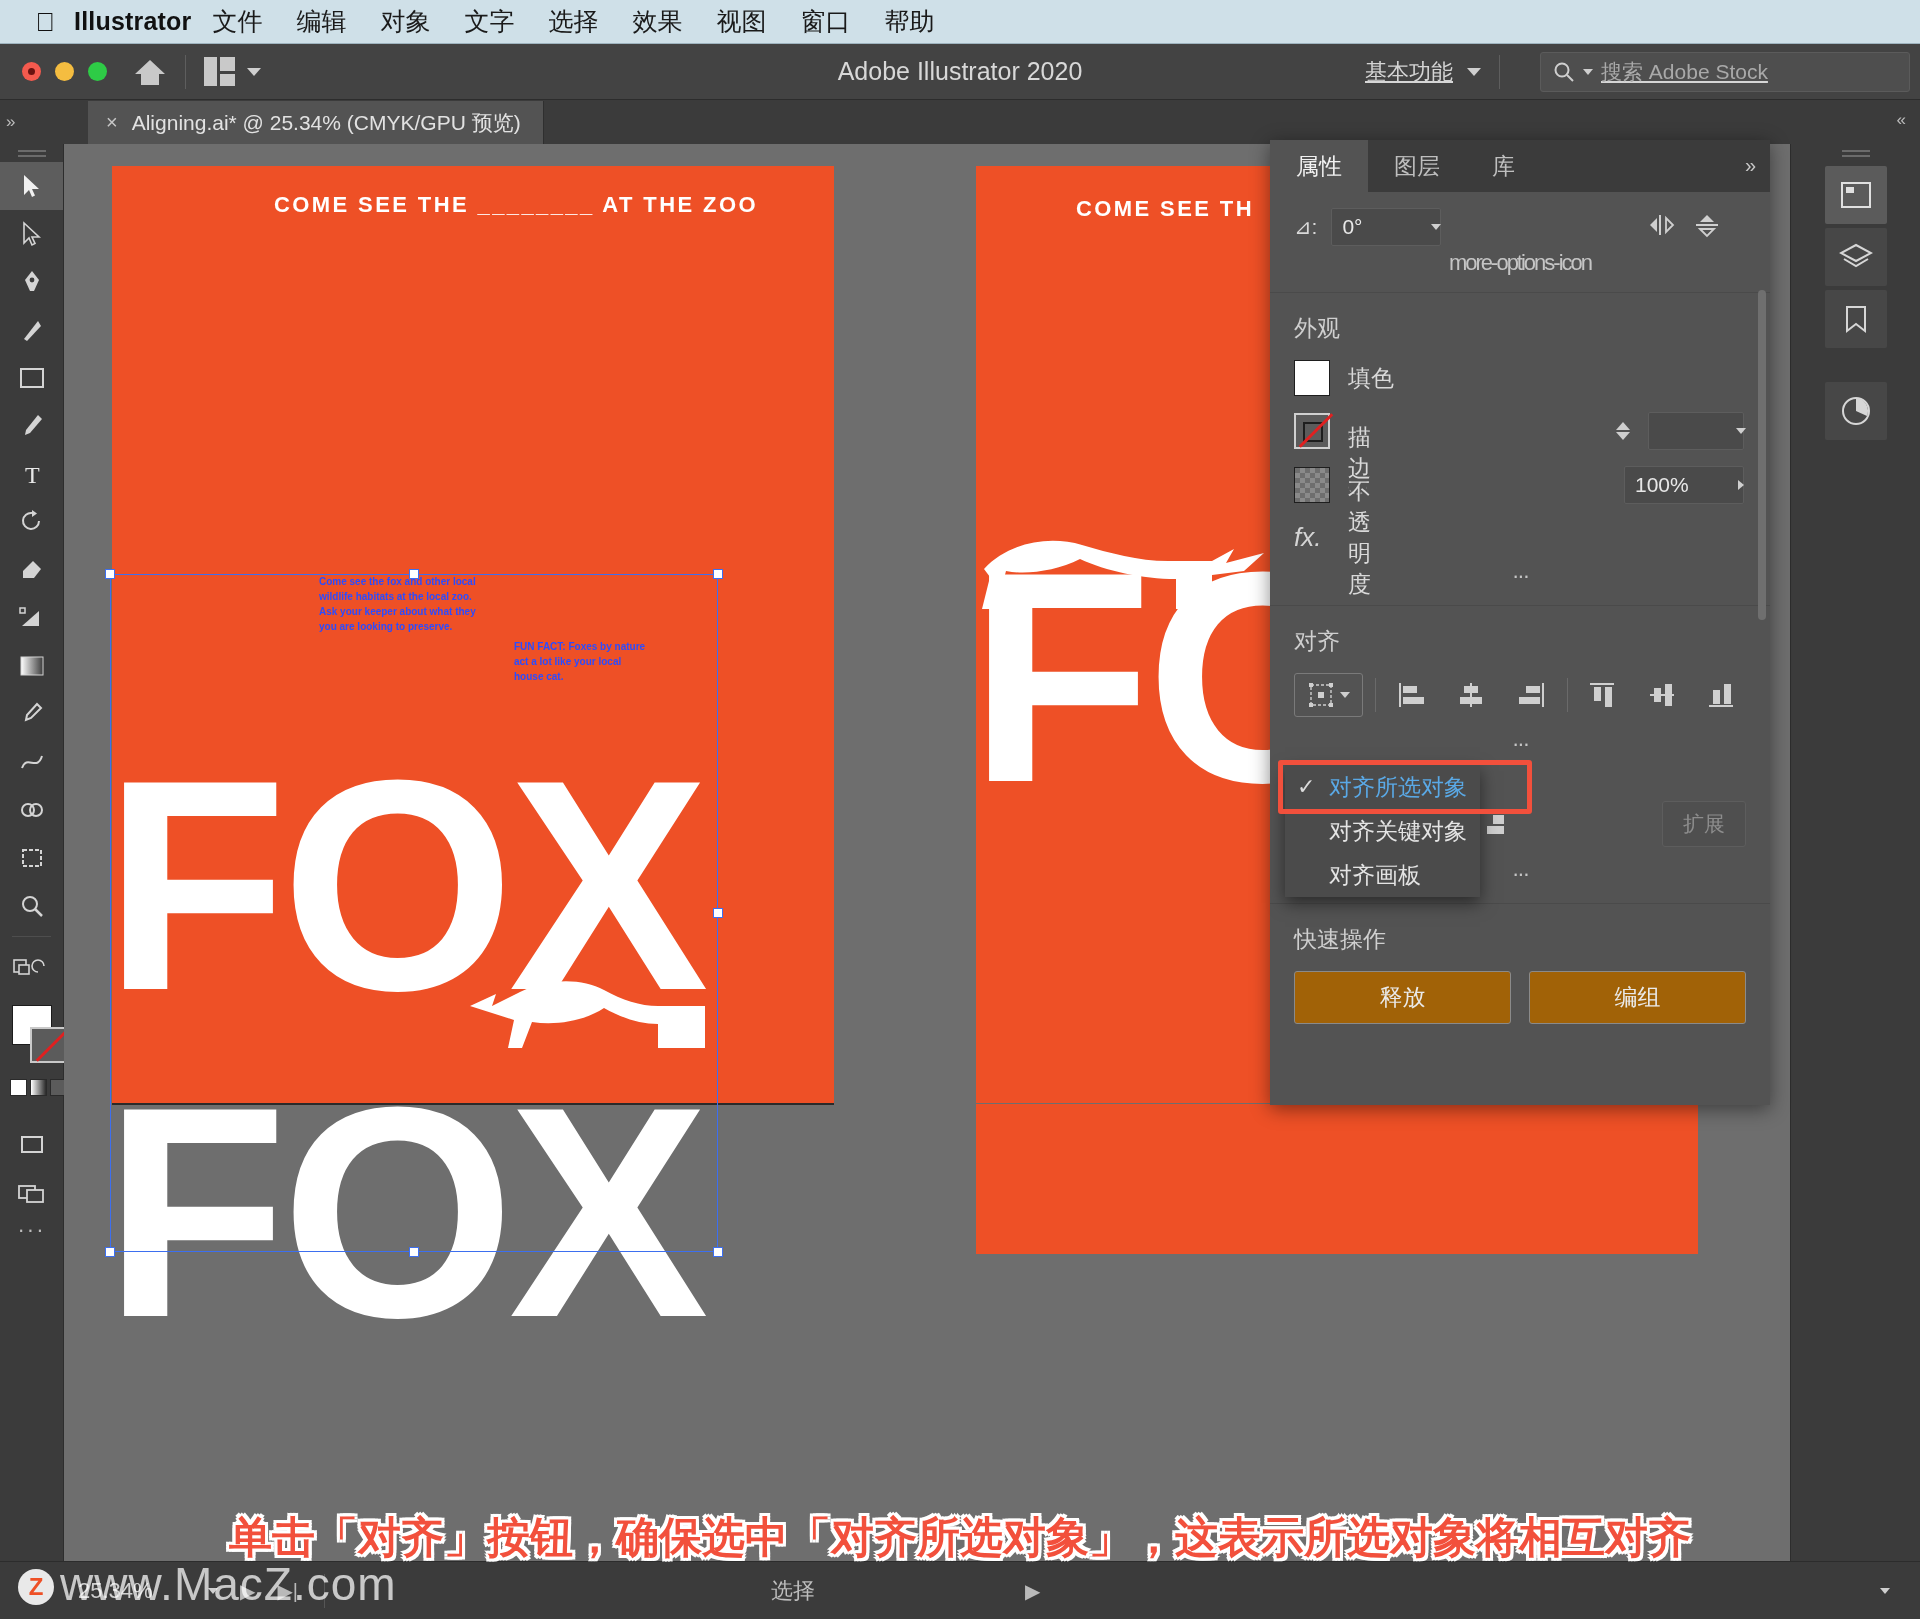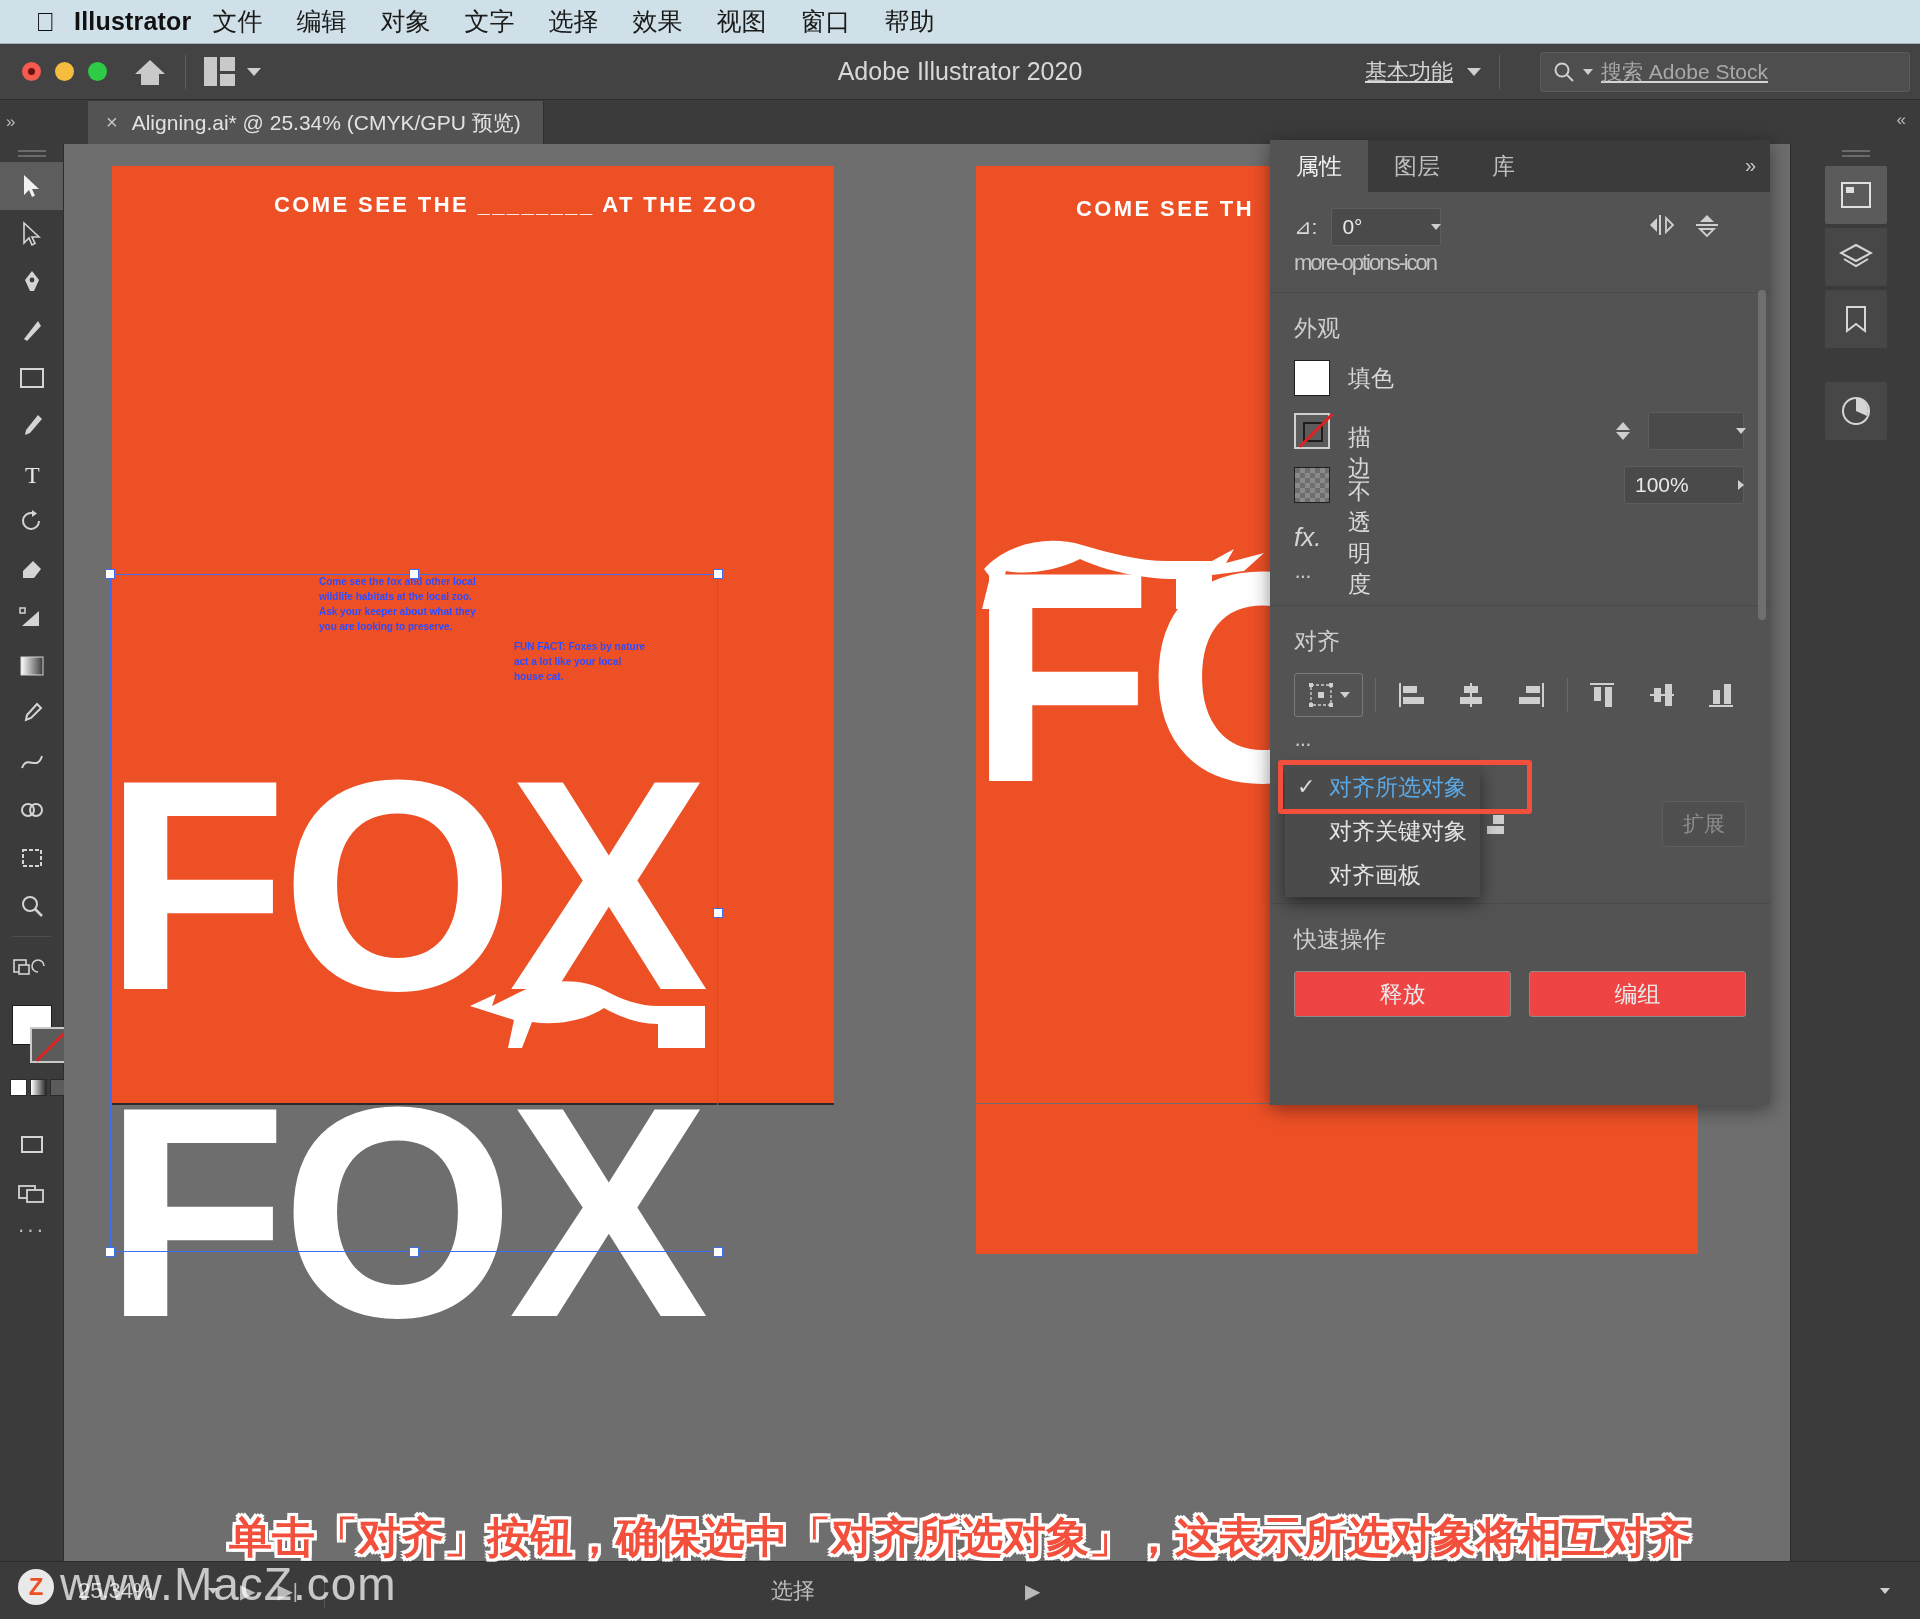--- a/index.html
+++ b/index.html
@@ -132,28 +132,28 @@
      background-size:10px 10px; background-position:0 0,5px 5px; }
   .plabel { font-size:23px; color:#d9d9d9; }
   .plabel.dot { border-bottom:2px dotted #9a9a9a; padding-bottom:2px; }
   .field { background:#4a4a4a; border:1px solid #5d5d5d; height:38px; display:flex;
      align-items:center; padding:0 10px; font-size:21px; color:#e8e8e8; border-radius:2px; }
   .angle-row { display:flex; align-items:center; gap:14px; padding:0 24px; margin-top:16px; }
   .stepper { display:flex; flex-direction:column; gap:2px; }
   .stepper i { width:0;height:0;border-left:7px solid transparent;border-right:7px solid transparent; }
   .stepper i.up{ border-bottom:8px solid #cfcfcf;} .stepper i.dn{ border-top:8px solid #cfcfcf;}
   .divider { height:1px; background:#4a4a4a; margin:6px 0; }
-  .dots3 { text-align:left; padding:4px 24px 10px; color:#c5c5c5; font-size:22px; letter-spacing:-2px; }
+  .dots3 { text-align:center; padding:4px 24px 10px; color:#c5c5c5; font-size:22px; letter-spacing:-2px; }
   .alignrow { display:flex; gap:12px; align-items:center; padding:0 24px; margin-bottom:10px; }
   .abtn { width:48px;height:44px; background:#535353; display:flex;align-items:center;
      justify-content:center; }
   .abtn.box { border:1px solid #7a7a7a; border-radius:3px; width:70px; }
   .gapline { width:1px; height:34px; background:#6a6a6a; }
   .qabtns { display:flex; gap:18px; padding:0 24px; }
-  .qabtn { flex:1; height:46px; background:#ef4444; border:1px solid #8a8a8a; border-radius:3px;
+  .qabtn { flex:1; height:53px; background:#a16207; border:1px solid #8a8a8a; border-radius:3px;
      display:flex; align-items:center; justify-content:center; font-size:23px; color:#eaeaea;text-align:center; }
   .expandbtn { background:#4f4f4f; border:1px solid #5d5d5d; border-radius:3px; color:#8d8d8d;
      font-size:21px; padding:8px 20px; }
   .scrollbar { position:absolute; right:4px; top:150px; width:8px; height:330px; background:#6f6f6f;
      border-radius:4px; }
 
   
   .dropdown { position:absolute; left:1285px; top:765px; width:195px; background:#4b4b4b;
      box-shadow:0 6px 16px rgba(0,0,0,.5); z-index:40; }
   .ditem { height:44px; display:flex; align-items:center; gap:10px; padding:0 12px;

